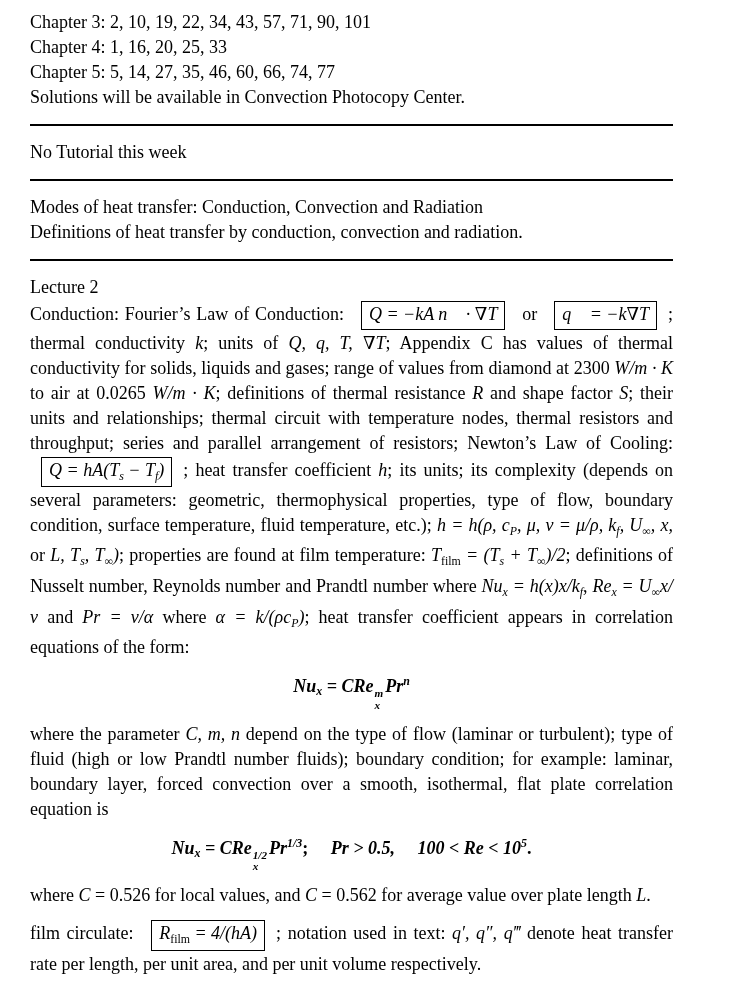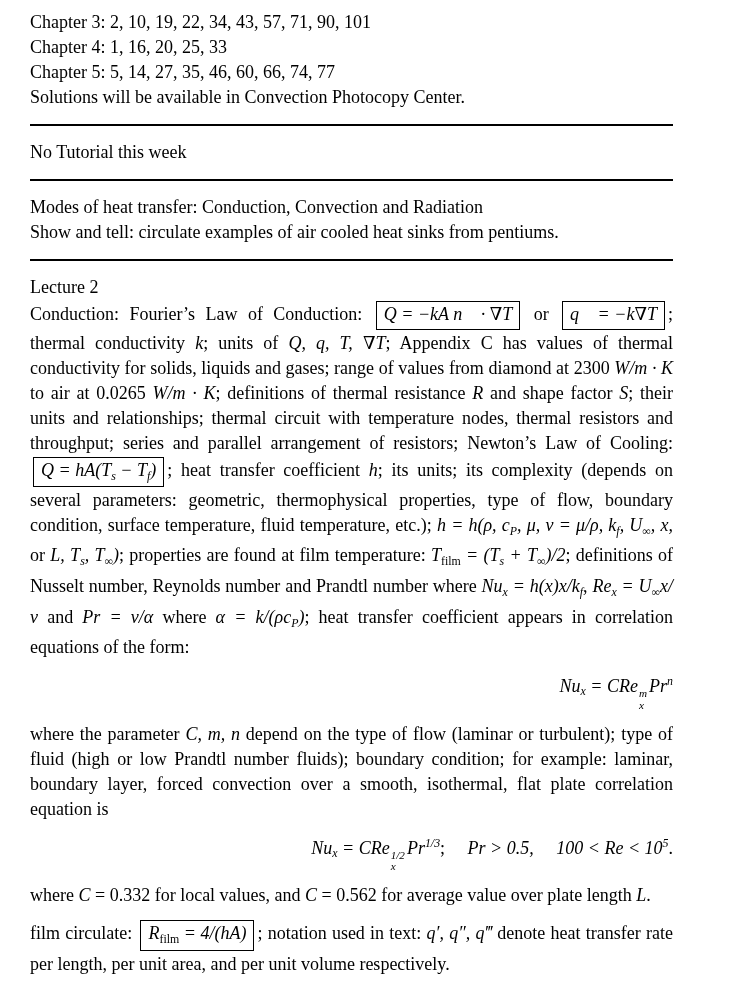--- a/index.html
+++ b/index.html
@@ -10,23 +10,23 @@
     font-size:18px;line-height:25px;overflow:hidden;
   }
   p{margin:0;}
   .just{text-align:justify;}
   .rule{border:none;border-top:2px solid #000;margin:14px 0;}
   .rule.thick{border-top:5px solid #000;margin-top:16px;}
   .b{font-weight:normal;}
   .i{font-style:italic;}
   .sub{font-size:0.66em;vertical-align:-0.3em;}
   .sup{font-size:0.66em;vertical-align:0.55em;}
-  .box{display:inline-block;border:1.5px solid #000;padding:1px 7px 3px;margin:1px 3px;line-height:1.25;}
+  .box{display:inline-block;border:1.5px solid #000;padding:1px 7px 3px;margin:1px 11px;line-height:1.25;}
   .stack{display:inline-flex;flex-direction:column;align-items:flex-start;font-size:0.62em;line-height:1.05;vertical-align:-0.5em;margin:0 2px 0 1px;}
-  .eq{text-align:right;margin:9px 0 10px;}
+  .eq{text-align:center;margin:9px 0 10px;font-weight:bold;}
   .gap-top{margin-top:11px;}
 </style>
 </head>
 <body>
 
 <div class="page">
 
   <div>
     <p>Chapter 3: 2, 10, 19, 22, 34, 43, 57, 71, 90, 101</p>
     <p>Chapter 4: 1, 16, 20, 25, 33</p>
@@ -35,36 +35,36 @@
   </div>
 
   <hr class="rule">
 
   <p>No Tutorial this week</p>
 
   <hr class="rule">
 
   <div>
     <p><span>Modes of heat transfer: </span><span class="b">Conduction, Convection and Radiation</span></p>
-    <p>Show and tell: circulate examples of air cooled heat sinks from pentiums.</p>
+    <p>Definitions of heat transfer by conduction, convection and radiation.</p>
   </div>
 
   <hr class="rule">
 
   <div>
     <p class="b">Lecture 2</p>
     <p class="just"><span>Conduction: </span><span class="b">Fourier’s Law of Conduction</span><span>: </span><span class="box"><span class="i">Q = −kA n⃗ · ∇T</span></span><span> or </span><span class="box"><span class="i">q⃗ = −k∇T</span></span><span>; thermal conductivity </span><span class="i">k</span><span>; units of </span><span class="i">Q, q, T, ∇T</span><span>; Appendix C has values of thermal conductivity for solids, liquids and gases; range of values from diamond at 2300 </span><span class="i">W/m · K</span><span> to air at 0.0265 </span><span class="i">W/m · K</span><span>; definitions of thermal resistance </span><span class="i">R</span><span> and shape factor </span><span class="i">S</span><span>; their units and relationships; thermal circuit with temperature nodes, thermal resistors and throughput; series and parallel arrangement of resistors; </span><span class="b">Newton’s Law of Cooling</span><span>: </span><span class="box"><span class="i">Q = hA(T</span><span class="i sub">s</span><span class="i"> − T</span><span class="i sub">f</span><span class="i">)</span></span><span>; heat transfer coefficient </span><span class="i">h</span><span>; its units; its complexity (depends on several parameters: geometric, thermophysical properties, type of flow, boundary condition, surface temperature, fluid temperature, etc.); </span><span class="i">h = h(ρ, c</span><span class="i sub">P</span><span class="i">, μ, ν = μ/ρ, k</span><span class="i sub">f</span><span class="i">, U</span><span class="sub">∞</span><span class="i">, x, </span><span>or </span><span class="i">L, T</span><span class="i sub">s</span><span class="i">, T</span><span class="sub">∞</span><span class="i">)</span><span>; properties are found at film temperature: </span><span class="i">T</span><span class="sub">film</span><span class="i"> = (</span><span class="i">T</span><span class="i sub">s</span><span class="i"> + </span><span class="i">T</span><span class="sub">∞</span><span class="i">)/2</span><span>; definitions of </span><span class="b">Nusselt number</span><span>, </span><span class="b">Reynolds number</span><span> and </span><span class="b">Prandtl number</span><span> where </span><span class="i">Nu</span><span class="i sub">x</span><span class="i"> = h(x)x/k</span><span class="i sub">f</span><span>, </span><span class="i">Re</span><span class="i sub">x</span><span class="i"> = U</span><span class="sub">∞</span><span class="i">x/ν</span><span> and </span><span class="i">Pr = ν/α</span><span> where </span><span class="i">α = k/(ρc</span><span class="i sub">P</span><span class="i">)</span><span>; heat transfer coefficient appears in correlation equations of the form:</span></p>
     <div class="eq"><span class="i">Nu</span><span class="i sub">x</span><span class="i"> = CRe</span><span class="stack i">
           <span>m</span>
           <span>x</span>
         </span><span class="i">Pr</span><span class="i sup">n</span></div>
     <p class="just"><span>where the parameter </span><span class="i">C, m, n</span><span> depend on the type of flow (laminar or turbulent); type of fluid (high or low Prandtl number fluids); boundary condition; for example: laminar, boundary layer, forced convection over a smooth, isothermal, flat plate correlation equation is</span></p>
     <div class="eq"><span class="i">Nu</span><span class="i sub">x</span><span class="i"> = CRe</span><span class="stack i">
           <span>1/2</span>
           <span>x</span>
         </span><span class="i">Pr</span><span class="i sup">1/3</span><span>;  </span><span class="i">Pr</span><span class="i"> &gt; 0.5,</span><span>  </span><span class="i">100 &lt; </span><span class="i">Re</span><span class="i"> &lt; 10</span><span class="i sup">5</span><span>.</span></div>
-    <p class="just"><span>where </span><span class="i">C</span><span> = 0.332 for local values, and </span><span class="i">C</span><span> = 0.562 for average value over plate length </span><span class="i">L</span><span>.</span></p>
+    <p class="just"><span>where </span><span class="i">C</span><span> = 0.526 for local values, and </span><span class="i">C</span><span> = 0.562 for average value over plate length </span><span class="i">L</span><span>.</span></p>
     <p class="just gap-top"><span class="b">film circulate</span><span>: </span><span class="box"><span class="i">R</span><span class="sub">film</span><span class="i"> = 4/(hA)</span></span><span>; notation used in text: </span><span class="i">q′, q″, q‴</span><span> denote heat transfer rate per length, per unit area, and per unit volume respectively.</span></p>
   </div>
 
   <hr class="rule thick">
 
 </div>
 
 </body></html>

